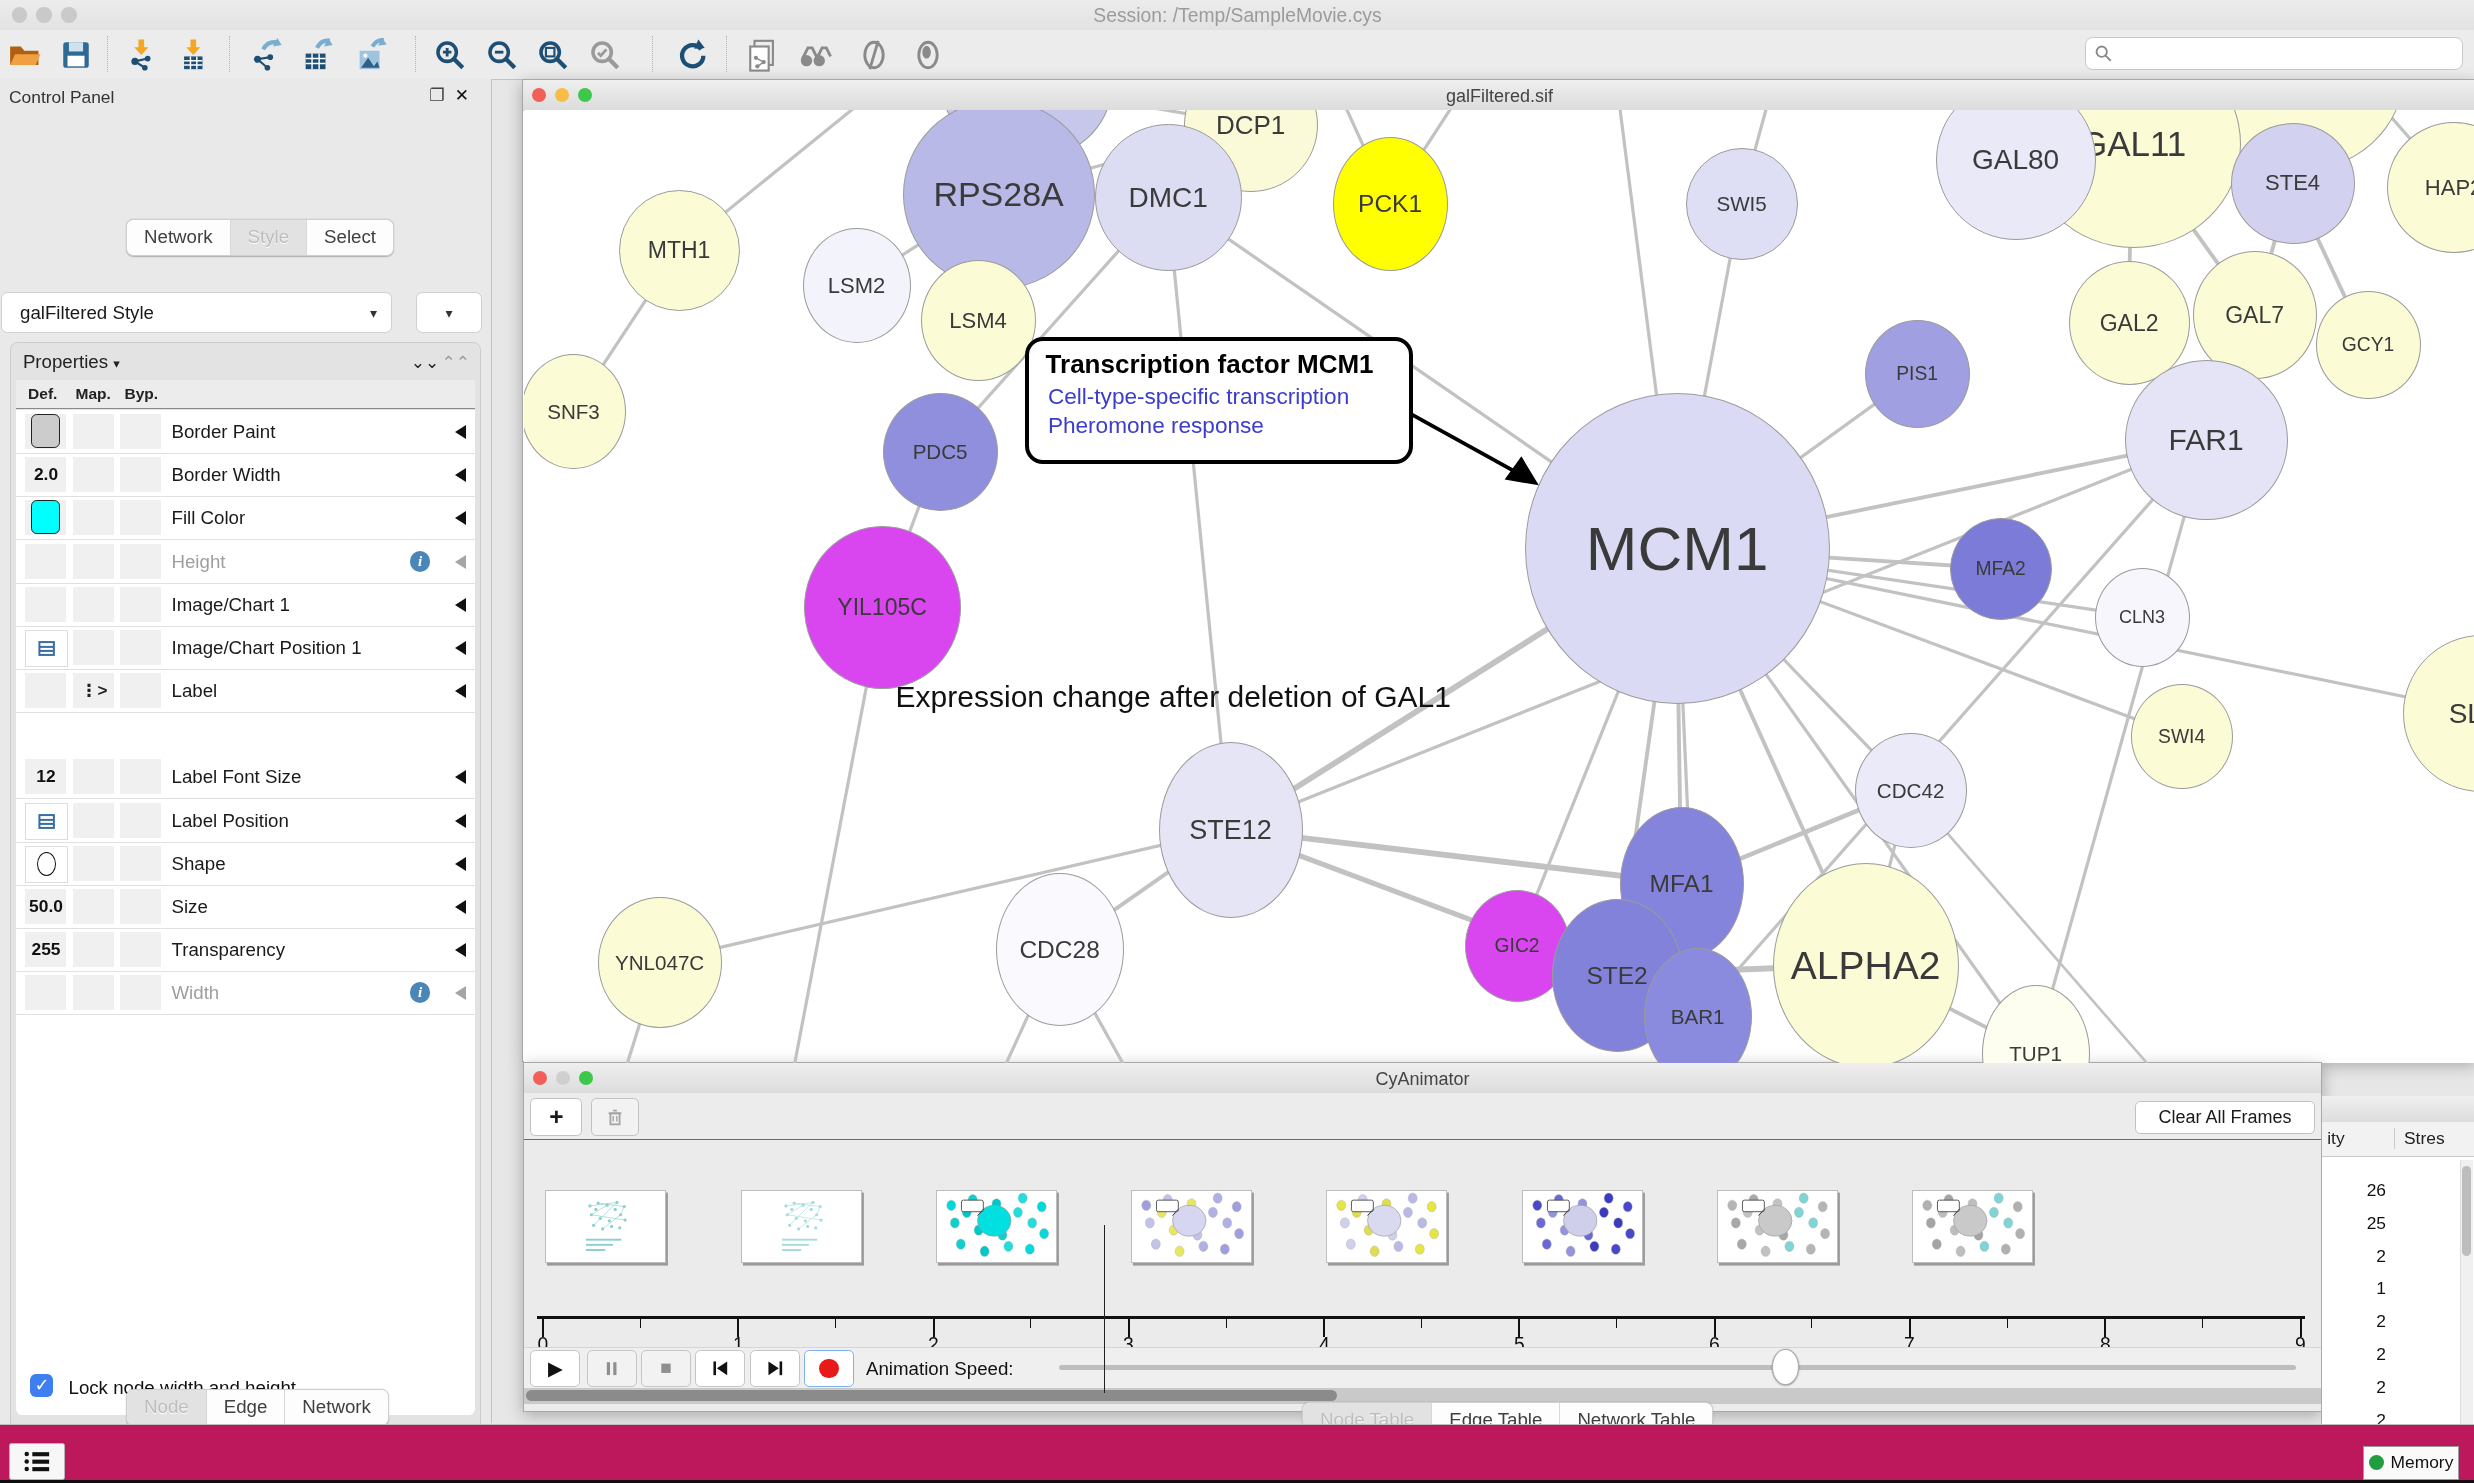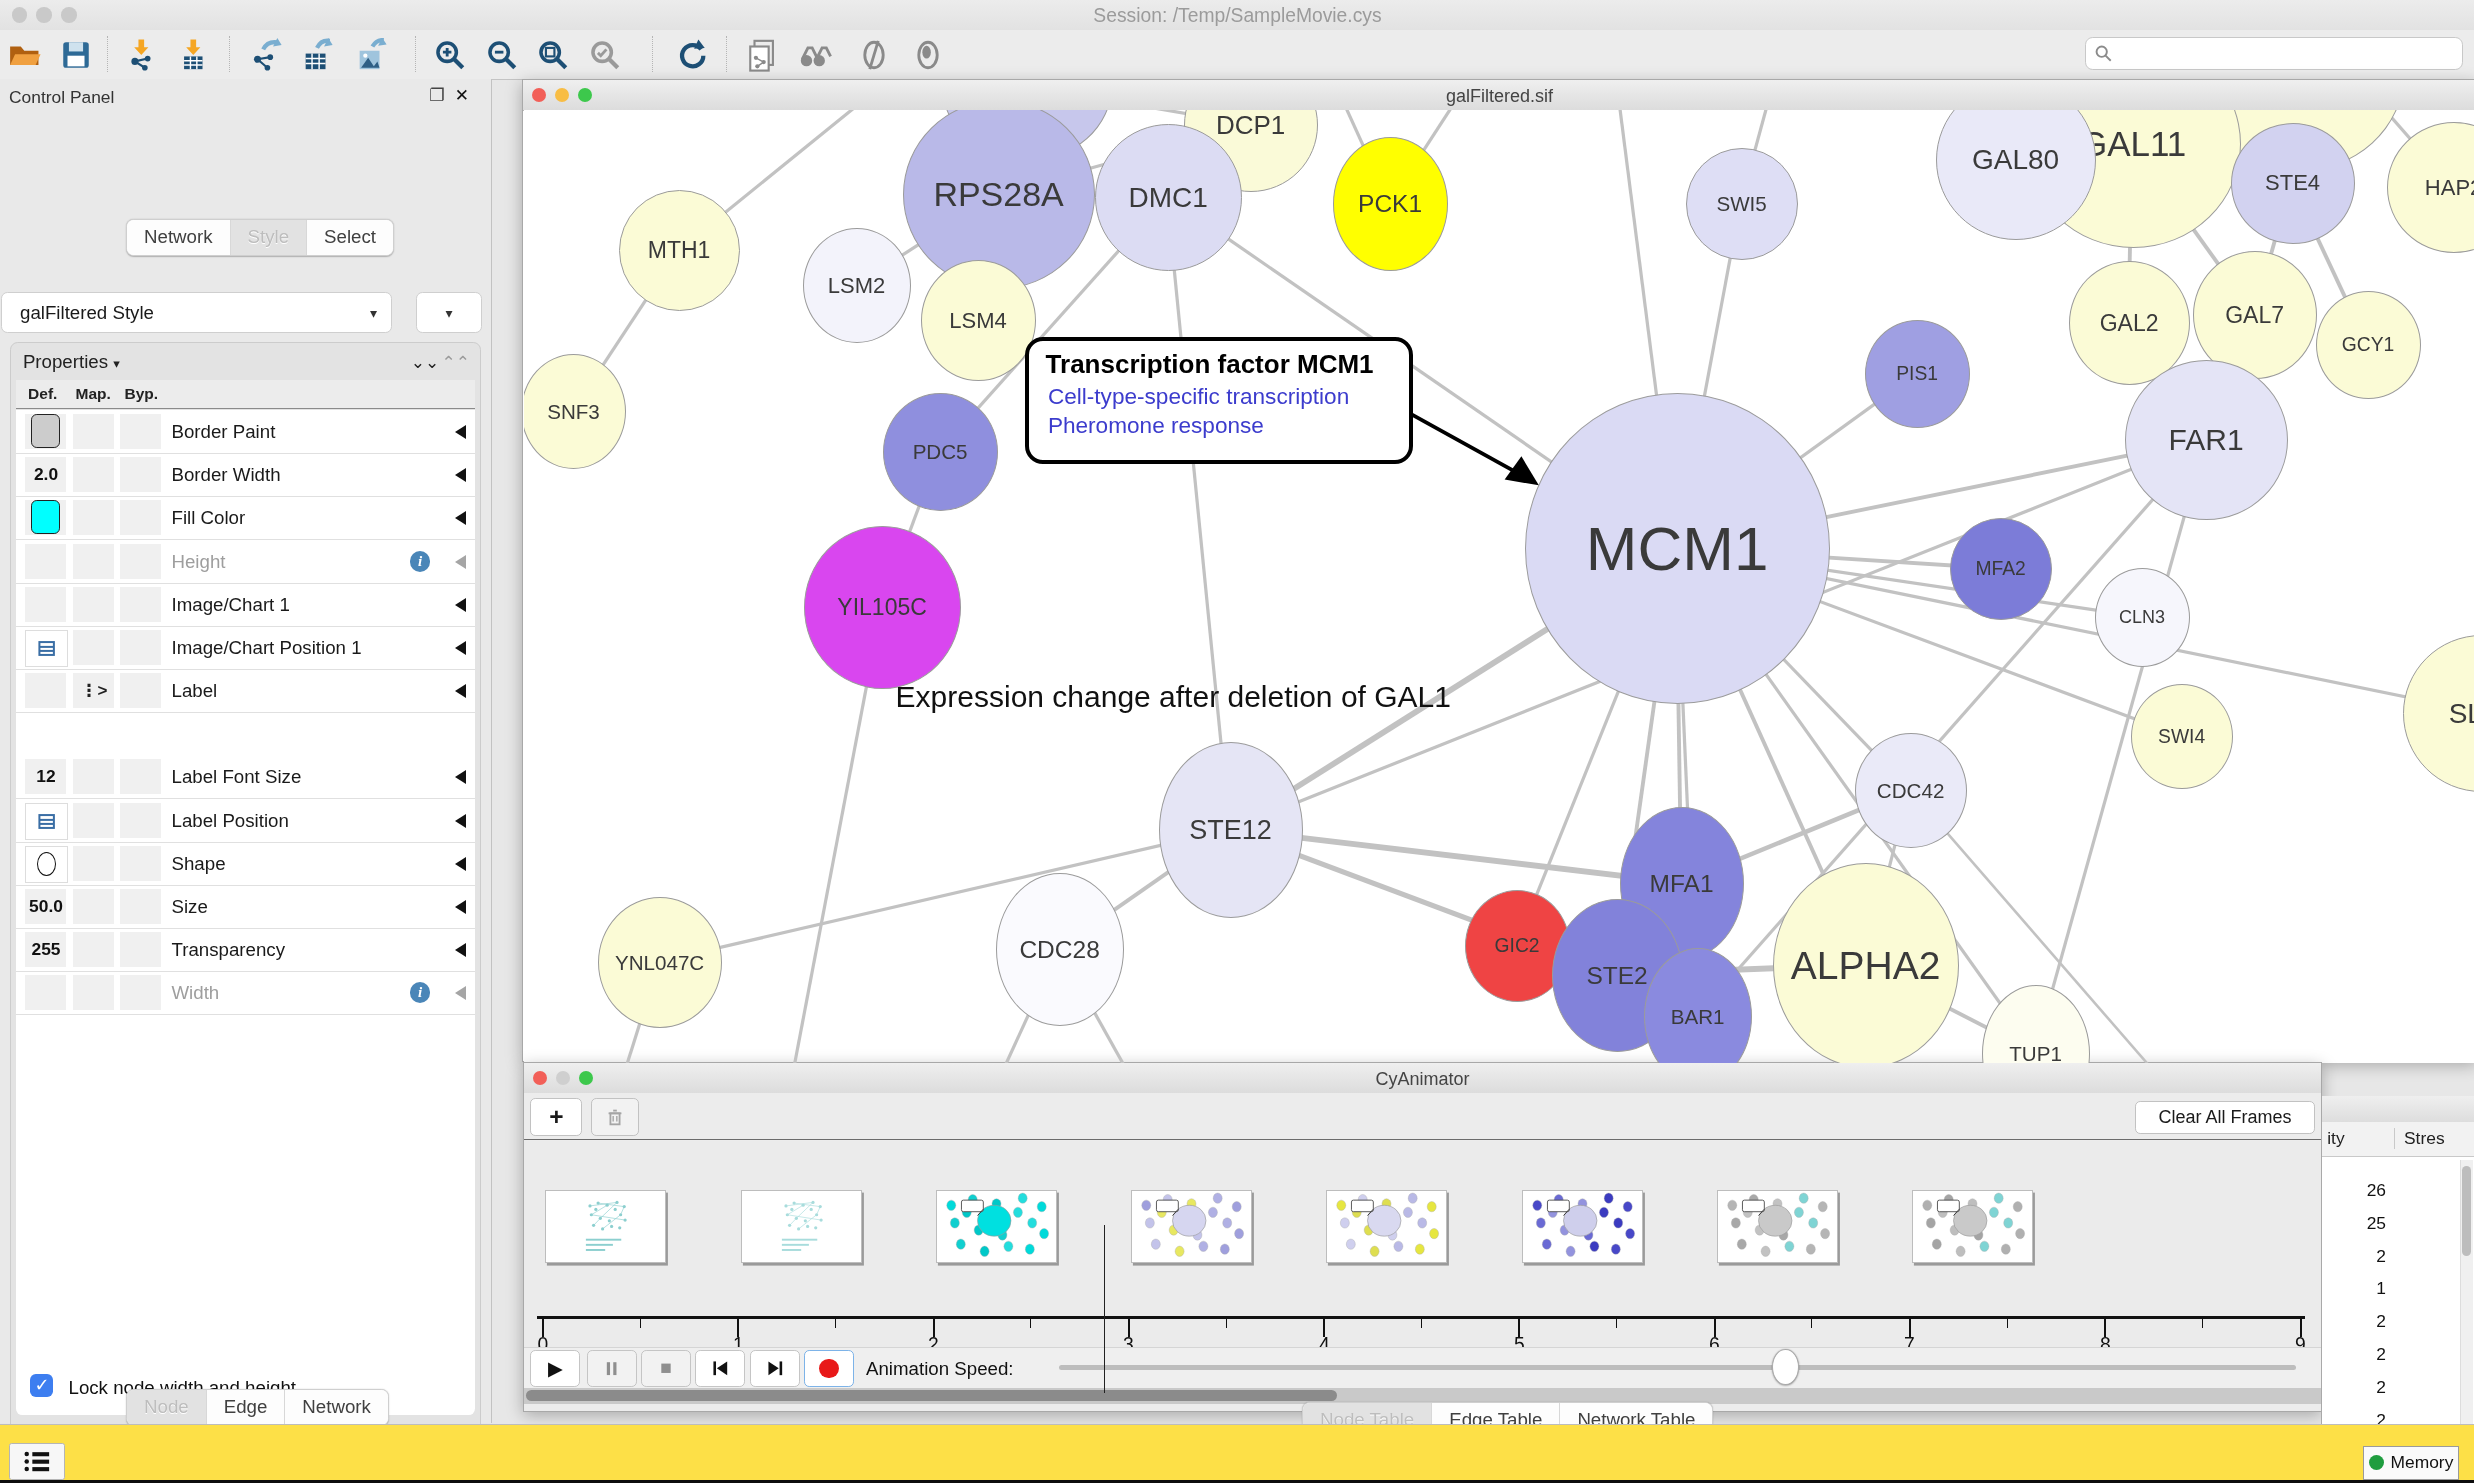--- a/index.html
+++ b/index.html
@@ -78,21 +78,21 @@
   .cy-scroll{position:absolute;left:0;top:325px;width:100%;height:15.5px;background:#c9c9c9;}
   .cy-scroll .bar{position:absolute;left:1.9px;top:1.9px;width:811px;height:11.6px;background:#8b8b8b;border-radius:5.8px;}
   
   .sidetable{left:2321px;top:1096px;width:153px;height:384px;background:#fff;border-left:0.6px solid #a9a9a9;}
   .st-chrome{position:absolute;left:0;top:0;width:100%;height:26px;background:linear-gradient(#efefef,#dddddd);border-bottom:0.6px solid #bbb;}
   .st-head{position:absolute;left:0;top:26px;width:100%;height:34px;background:#f2f2f2;border-bottom:0.6px solid #c9c9c9;font-size:17.4px;color:#222;}
   .st-val{position:absolute;width:64px;text-align:right;font-size:17.4px;color:#111;}
   .st-scroll{position:absolute;left:138px;top:64px;width:11.6px;height:296px;background:#f0f0f0;border-left:0.6px solid #ddd;}
   .st-scroll .th{position:absolute;left:1.3px;top:6.4px;width:9px;height:90px;background:#bdbdbd;border-radius:4.5px;}
   
-  .statusbar{left:0;top:1424px;width:2475px;height:55px;background:#fde047;border-top:0.6px solid #bdbdbd;}
+  .statusbar{left:0;top:1424px;width:2475px;height:55px;background:#be185d;border-top:0.6px solid #bdbdbd;}
   .blackstrip{left:0;top:1480px;width:2475px;height:3.9px;background:#0d0d0d;}
   .memory-btn{position:absolute;left:2363px;top:20.6px;width:94px;height:32px;background:#fafafa;border:1.3px solid #9a9a9a;display:flex;align-items:center;justify-content:center;font-size:17.4px;color:#111;}
   .memory-dot{width:15.5px;height:15.5px;border-radius:50%;background:#1f9d3f;margin-right:6.4px;}
   .listbtn{position:absolute;left:9px;top:18px;width:54px;height:35px;background:#f7f7f7;border:1.3px solid #b5b5b5;border-radius:2.6px;display:flex;align-items:center;justify-content:center;}
 </style>
 </head>
 <body>
 
 <div id="app">
 
@@ -479,21 +479,21 @@
           <div class="node" style="left: 359px; top: 283px; width: 113px; height: 116px; background: rgb(143, 143, 222); font-size: 20.6px;">PDC5</div>
           <div class="node" style="left: 1001px; top: 283px; width: 303px; height: 309px; background: rgb(218, 218, 244); font-size: 62px;">MCM1</div>
           <div class="node" style="left: 1426px; top: 408px; width: 100px; height: 100px; background: rgb(124, 124, 216); font-size: 19.3px;">MFA2</div>
           <div class="node" style="left: 1571px; top: 458px; width: 93px; height: 97px; background: rgb(246, 246, 252); font-size: 18px;">CLN3</div>
           <div class="node" style="left: 280px; top: 416px; width: 155px; height: 161px; background: #d946ef; font-size: 23px;">YIL105C</div>
           <div class="node" style="left: 1607px; top: 574px; width: 100px; height: 103px; background: rgb(251, 251, 214); font-size: 19.3px;">SWI4</div>
           <div class="node" style="left: 1879px; top: 525px; width: 155px; height: 155px; background: rgb(251, 251, 214); font-size: 28px;">SLT2</div>
           <div class="node" style="left: 1331px; top: 623px; width: 110px; height: 113px; background: rgb(234, 234, 248); font-size: 20.6px;">CDC42</div>
           <div class="node" style="left: 635px; top: 632px; width: 142px; height: 174px; background: rgb(229, 229, 245); font-size: 27px;">STE12</div>
           <div class="node" style="left: 472px; top: 763px; width: 126px; height: 151px; background: rgb(250, 250, 254); font-size: 24.5px;">CDC28</div>
-          <div class="node" style="left: 941px; top: 780px; width: 103px; height: 110px; background: #ef4444; font-size: 19.3px;">GIC2</div>
+          <div class="node" style="left: 941px; top: 780px; width: 103px; height: 110px; background: #d946ef; font-size: 19.3px;">GIC2</div>
           <div class="node" style="left: 1096px; top: 697px; width: 122px; height: 151px; background: rgb(132, 132, 220); font-size: 24.5px;">MFA1</div>
           <div class="node" style="left: 1028px; top: 789px; width: 129px; height: 151px; background: rgb(130, 130, 218); font-size: 24.5px;">STE2</div>
           <div class="node" style="left: 1120px; top: 838px; width: 106px; height: 135px; background: rgb(138, 138, 223); font-size: 20.6px;">BAR1</div>
           <div class="node" style="left: 1249px; top: 753px; width: 184px; height: 203px; background: rgb(251, 251, 214); font-size: 39px;">ALPHA2</div>
           <div class="node" style="left: 1458px; top: 875px; width: 106px; height: 135px; background: rgb(253, 253, 240); font-size: 20.6px;">TUP1</div>
           <div class="node" style="left: 74px; top: 787px; width: 122px; height: 129px; background: rgb(251, 251, 214); font-size: 20.6px;">YNL047C</div>
         </div>
       <div class="ann-box">
         <div class="ann-title">Transcription factor MCM1</div>
         <div class="ann-link" style="top:43px">Cell-type-specific transcription</div>

